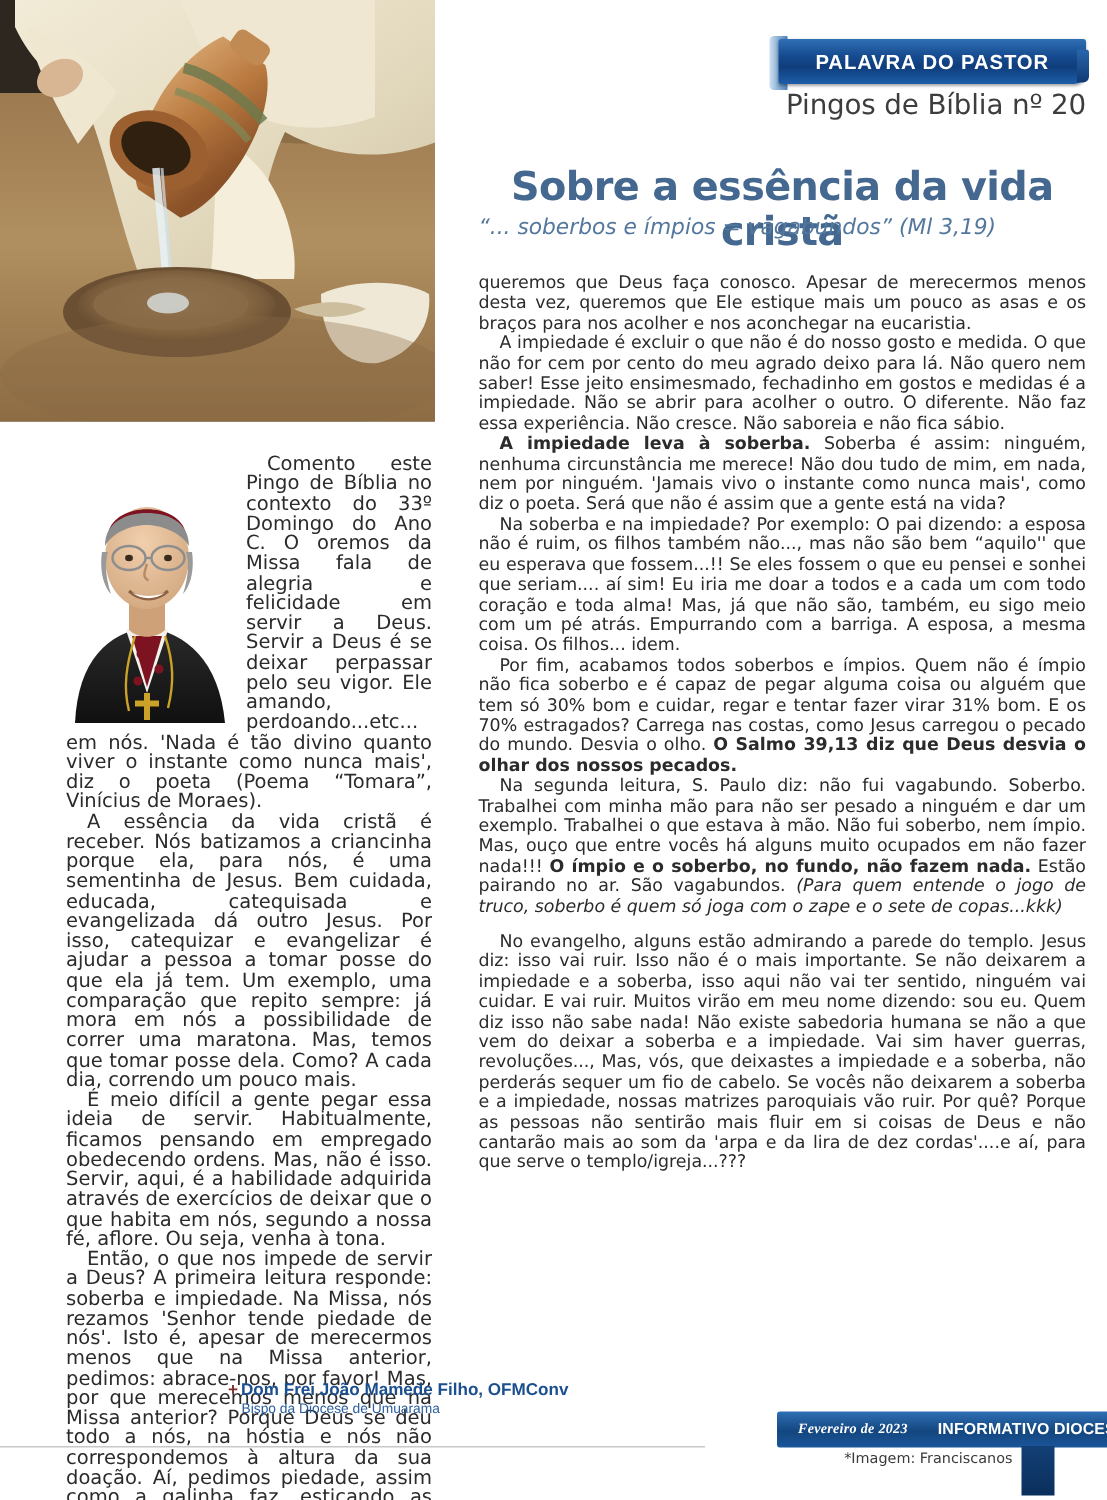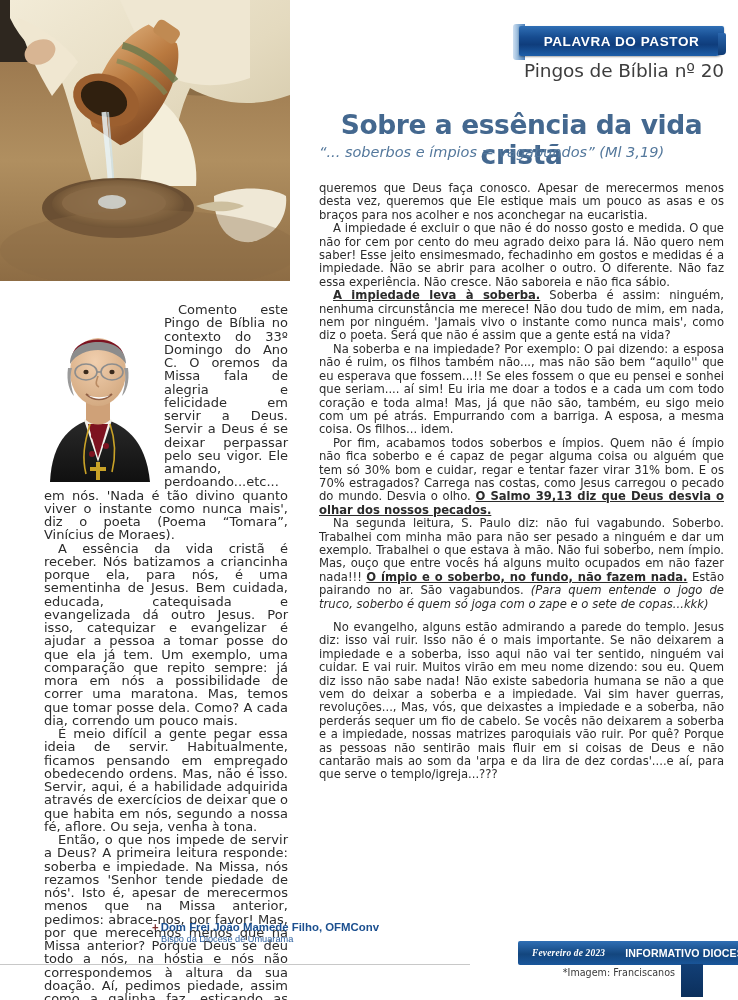--- a/index.html
+++ b/index.html
@@ -69,21 +69,21 @@
   .col-text{
     font-family:"DejaVu Sans", sans-serif;
     font-size:13px;
     line-height:13.25px;
     color:#2b2b2b;
     text-align:justify;
     hyphens:manual;
   }
   .col-text p{ text-indent:14px; margin:0; }
   .col-text p.noindent{ text-indent:0; }
-  .col-text b{ font-weight:bold;text-decoration:underline; }
+  .col-text b{ font-weight:bold; }
   .col-text i{ font-style:italic; }
 
   
   #left-col{
     position:absolute; left:44px; top:303px; width:244px; height:620px;
   }
   #bishop-photo{
     float:left; width:112px; height:170px; margin:9px 8px 4px 0;
     shape-outside:inset(0);
   }

